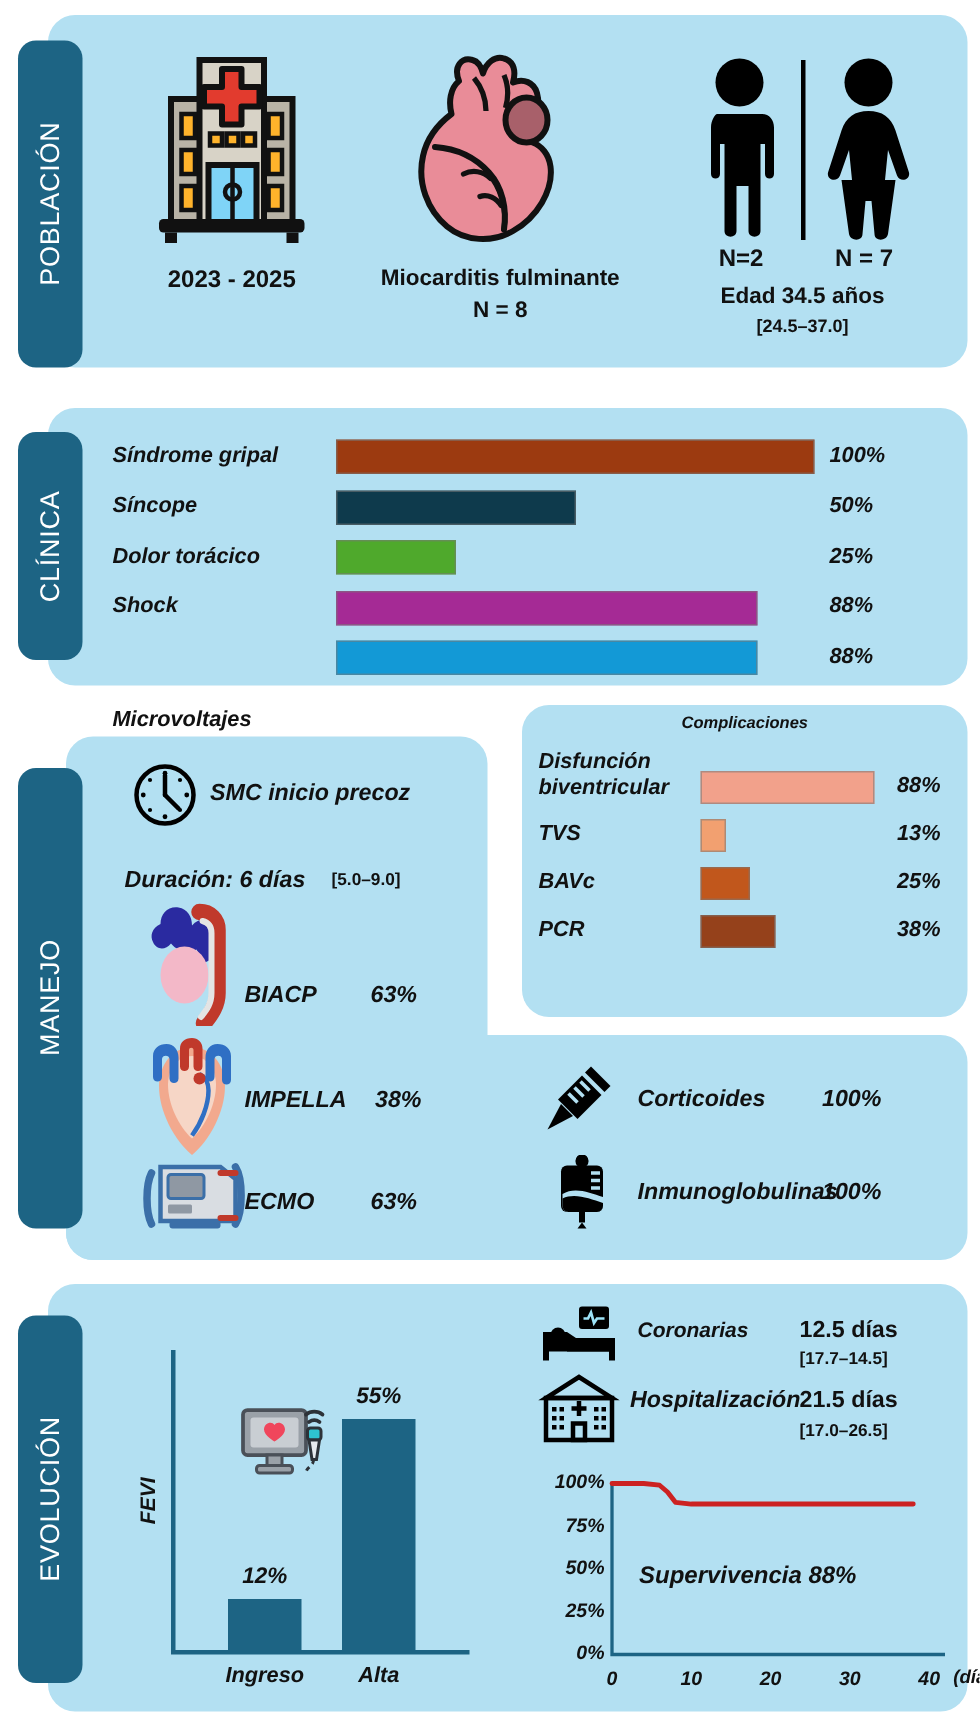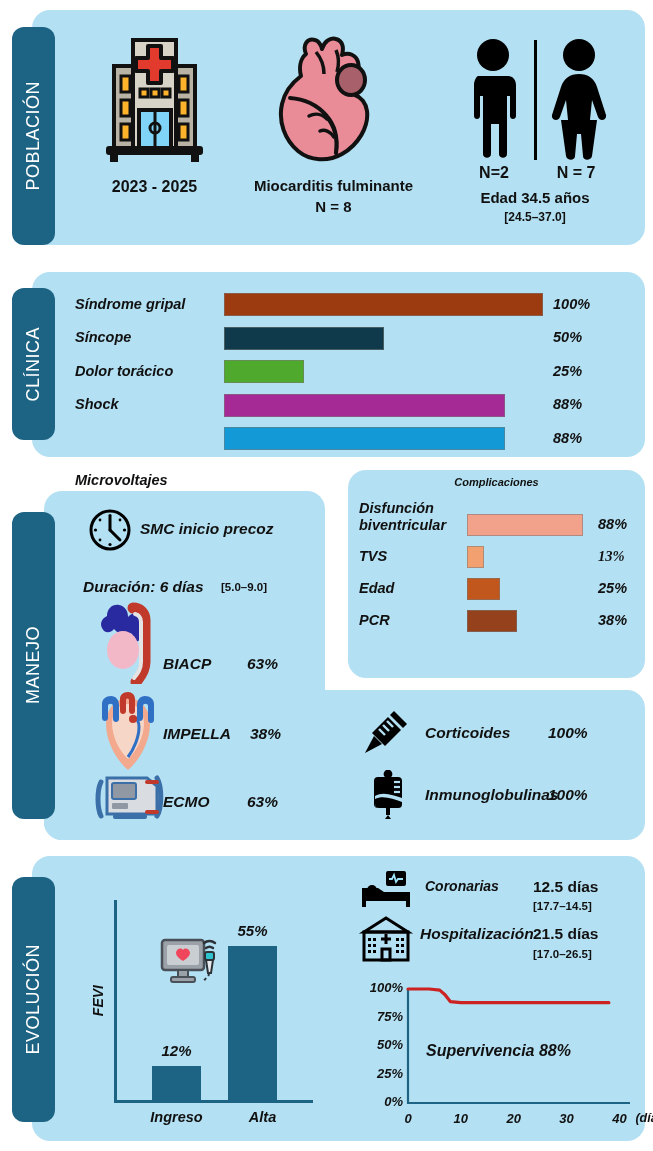--- a/index.html
+++ b/index.html
@@ -206,22 +206,22 @@
 <div class="ico ital" style="left:425px;top:786px;font-size:15.5px;">Inmunoglobulinas</div>
 <div class="ico ital" style="left:548px;top:786px;font-size:15.5px;">100%</div>
 
 <div class="ico ital" style="left:348px;top:476px;width:297px;text-align:center;font-size:11px;">Complicaciones</div>
 <div id="complicaciones-chart">
     <div class="barlabel" style="left: 359px; width: 105px; font-size: 14.5px; top: 500.36px; line-height: 1.12;">Disfunción<br>biventricular</div>
     <div class="bar" style="left: 467px; top: 514px; height: 22px; width: 116px; background: rgb(242, 161, 139);"></div>
     <div class="barpct" style="left: 598px; top: 516.445px; font-size: 14.5px;">88%</div>
     <div class="barlabel" style="left: 359px; width: 105px; font-size: 14.5px; top: 548.445px;">TVS</div>
     <div class="bar" style="left: 467px; top: 546px; height: 22px; width: 17px; background: rgb(242, 160, 112);"></div>
-    <div class="barpct" style="left: 598px; top: 548.445px; font-size: 14.5px; font-family: Liberation Serif, serif;">13%</div>
-    <div class="barlabel" style="left: 359px; width: 105px; font-size: 14.5px; top: 580.445px;">Edad</div>
+    <div class="barpct" style="left: 598px; top: 548.445px; font-size: 14.5px;">13%</div>
+    <div class="barlabel" style="left: 359px; width: 105px; font-size: 14.5px; top: 580.445px;">BAVc</div>
     <div class="bar" style="left: 467px; top: 578px; height: 22px; width: 33px; background: rgb(193, 87, 28);"></div>
     <div class="barpct" style="left: 598px; top: 580.445px; font-size: 14.5px;">25%</div>
     <div class="barlabel" style="left: 359px; width: 105px; font-size: 14.5px; top: 612.445px;">PCR</div>
     <div class="bar" style="left: 467px; top: 610px; height: 22px; width: 50px; background: rgb(149, 65, 27);"></div>
     <div class="barpct" style="left: 598px; top: 612.445px; font-size: 14.5px;">38%</div>
   </div>
 
 <div class="card" id="card-evolucion"></div>
 <div class="tab" id="tab-evolucion">
   <span>EVOLUCIÓN</span>
@@ -229,21 +229,21 @@
 
 <div id="fevi-chart">
     <div style="position: absolute; left: 114px; top: 900px; width: 3px; height: 200px; background: rgb(29, 100, 132);"></div>
     <div style="position: absolute; left: 114px; top: 1100px; width: 199px; height: 3px; background: rgb(29, 100, 132);"></div>
     <div style="position: absolute; left: 90px; top: 985px; font-style: italic; font-weight: bold; font-size: 14px; writing-mode: vertical-rl; transform: rotate(180deg);">FEVI</div>
     <div style="position: absolute; left: 152px; top: 1066px; width: 49px; height: 34px; background: rgb(29, 100, 132);"></div>
     <div style="position: absolute; left: 142px; top: 1042px; width: 69px; text-align: center; font-style: italic; font-weight: bold; font-size: 15px;">12%</div>
     <div style="position: absolute; left: 130px; top: 1109px; width: 93px; text-align: center; font-style: italic; font-weight: bold; font-size: 14.5px;">Ingreso</div>
     <div style="position: absolute; left: 228px; top: 946px; width: 49px; height: 154px; background: rgb(29, 100, 132);"></div>
     <div style="position: absolute; left: 218px; top: 922px; width: 69px; text-align: center; font-style: italic; font-weight: bold; font-size: 15px;">55%</div>
-    <div style="position: absolute; left: 216px; top: 1109px; width: 93px; text-align: center; font-style: italic; font-weight: bold; font-size: 14.5px;">Alta</div>
+    <div style="position: absolute; left: 206px; top: 1109px; width: 93px; text-align: center; font-style: italic; font-weight: bold; font-size: 14.5px;">Alta</div>
   </div>
 <svg class="ico" style="left:160px;top:935px" width="62" height="58" viewBox="0 0 62 58">
   <rect x="2" y="5" width="42" height="30" rx="3" fill="#9aa1a8" stroke="#4a5058" stroke-width="2.5"></rect>
   <rect x="7" y="10" width="32" height="20" rx="2" fill="#c9ced3"></rect>
   <path d="M23 15c2-3 7-1 7 3 0 4-7 8-7 8s-7-4-7-8c0-4 5-6 7-3z" fill="#f0465c"></path>
   <rect x="18" y="35" width="10" height="7" fill="#9aa1a8" stroke="#4a5058" stroke-width="2"></rect>
   <rect x="11" y="42" width="24" height="5" rx="2" fill="#9aa1a8" stroke="#4a5058" stroke-width="2"></rect>
   <path d="M44 8a9 9 0 0 1 11 0" fill="none" stroke="#2d3238" stroke-width="2.5" stroke-linecap="round"></path>
   <path d="M46 13a6 6 0 0 1 7 0" fill="none" stroke="#2d3238" stroke-width="2.5" stroke-linecap="round"></path>
   <rect x="45" y="17" width="9" height="8" rx="2" fill="#2ec4cf" stroke="#2d3238" stroke-width="2"></rect>

